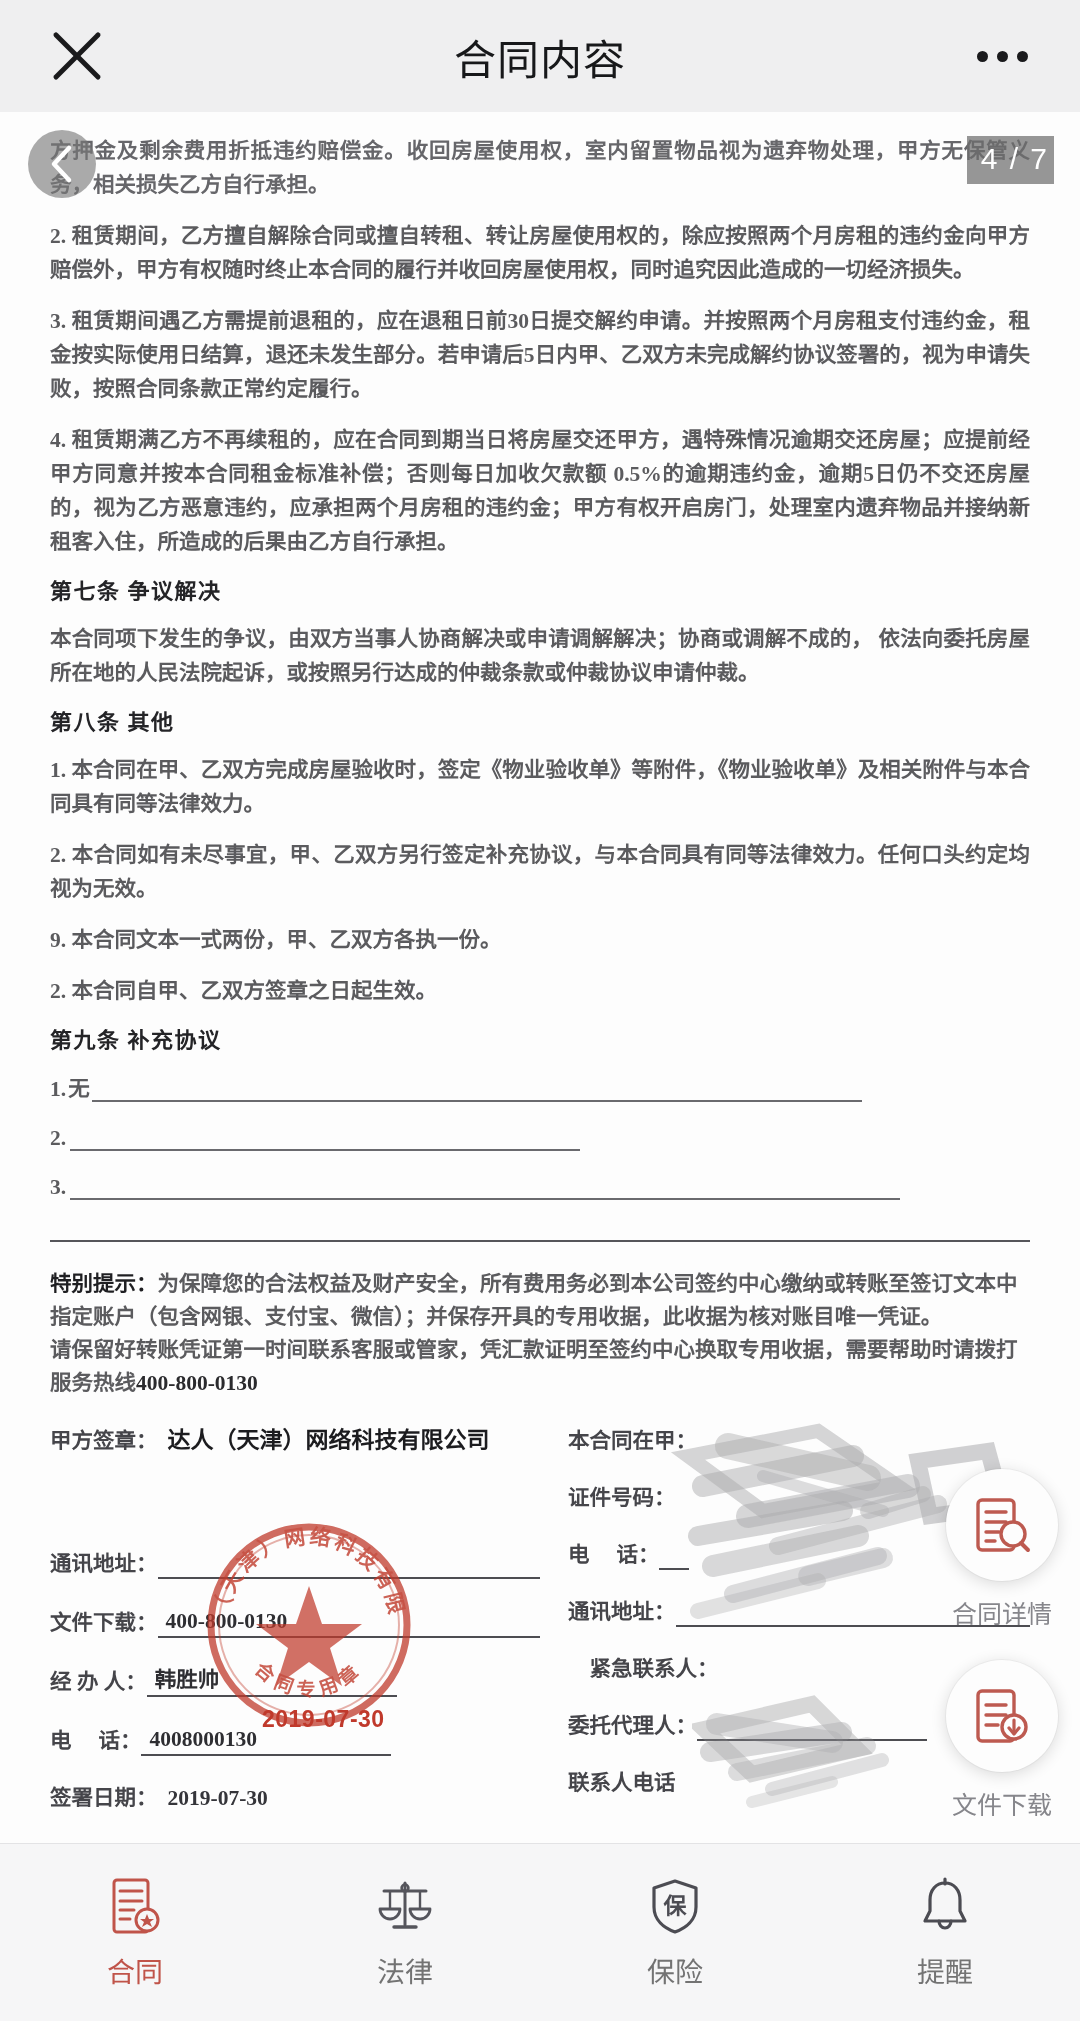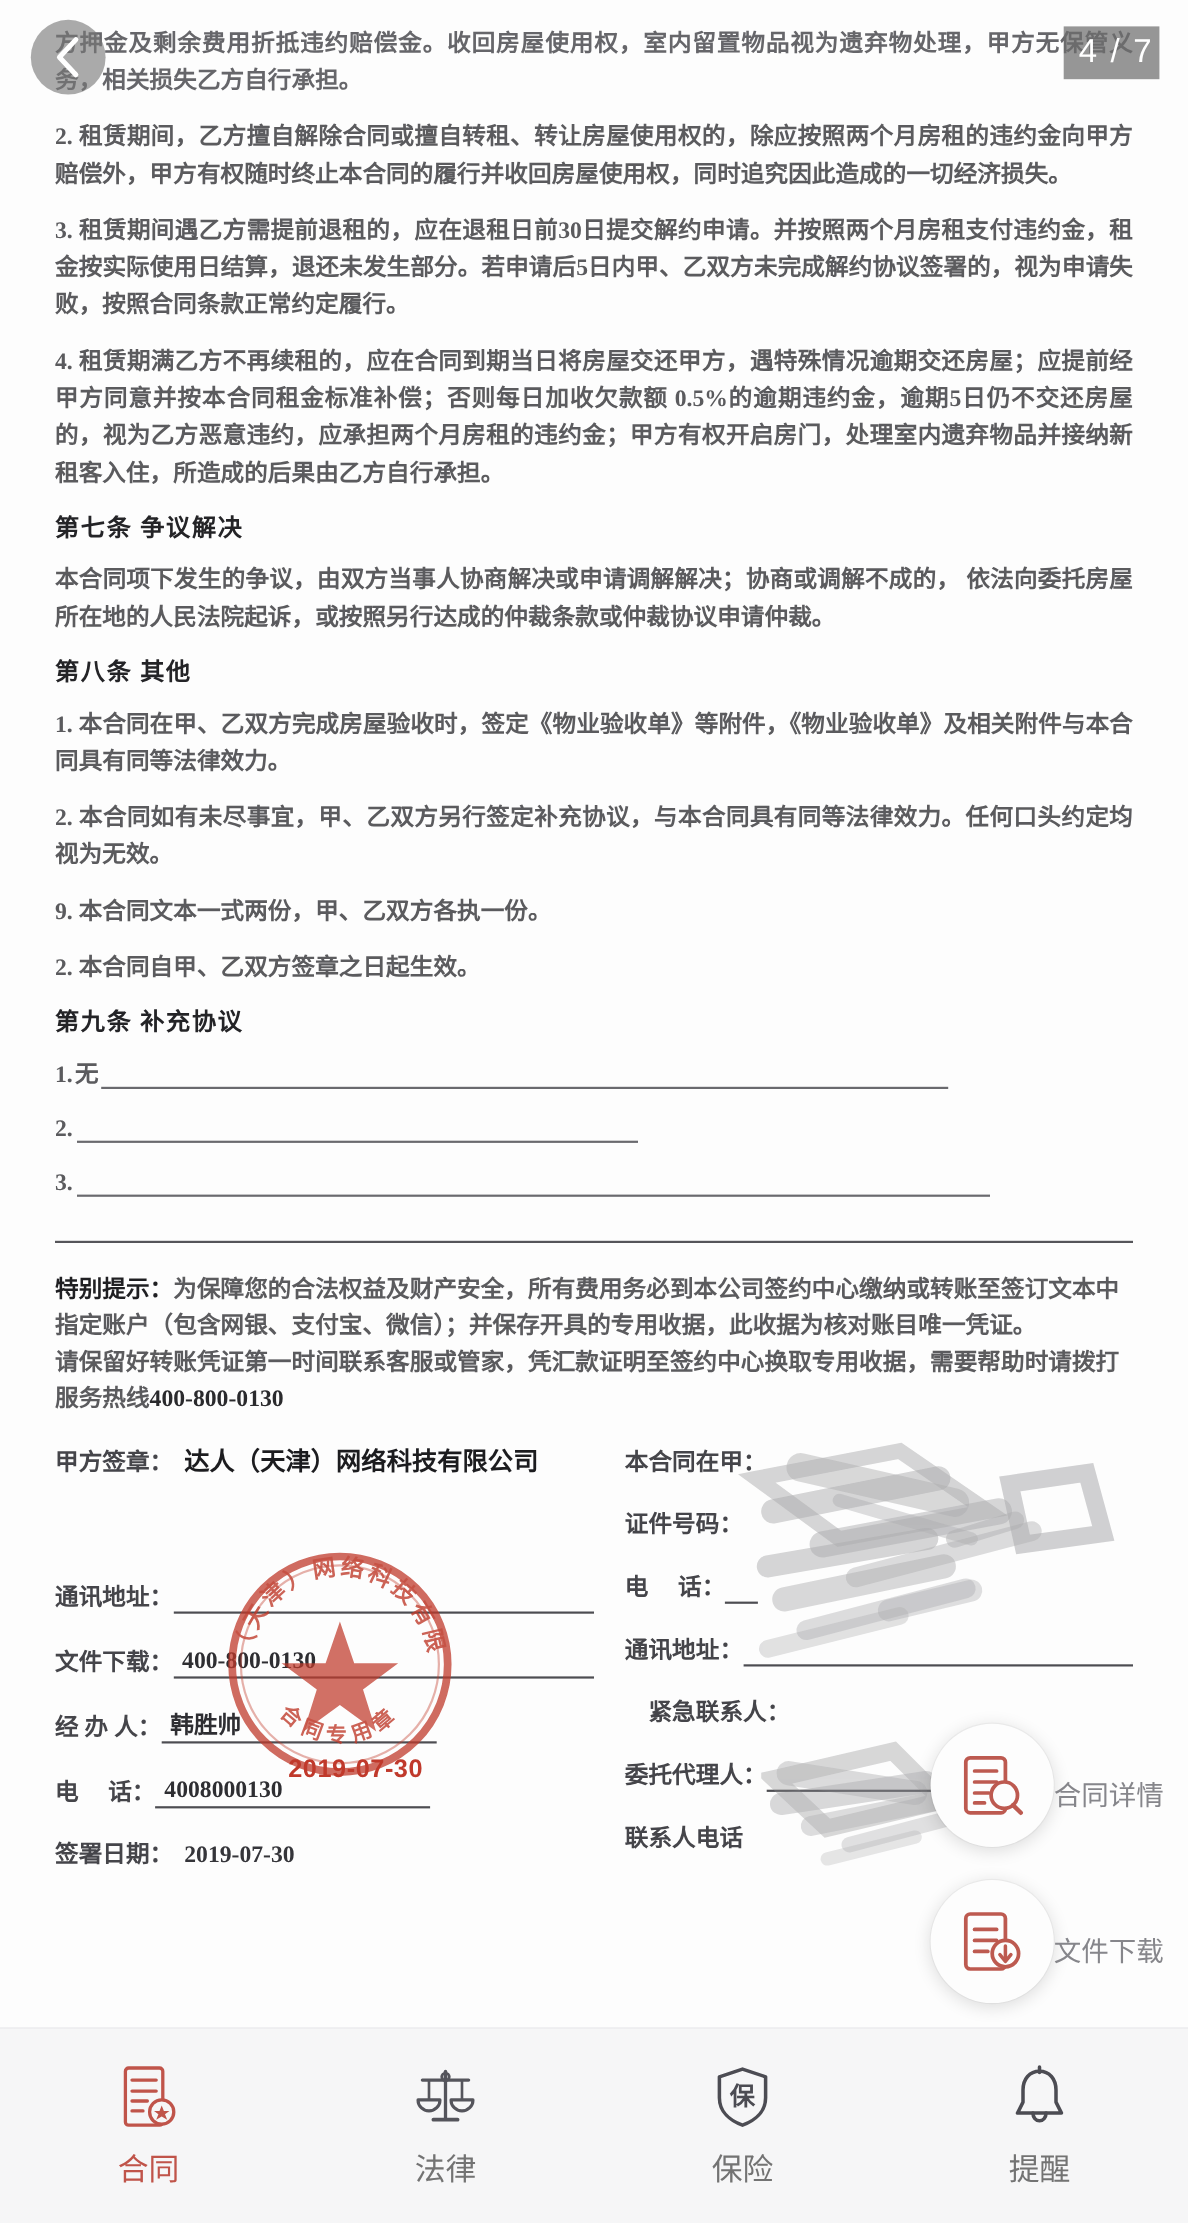--- a/index.html
+++ b/index.html
@@ -156,21 +156,21 @@
     z-index: 20;
     font-family: "Liberation Sans", sans-serif;
   }
 
   
   .fab-stack {
     position: absolute; right: 22px; bottom: 22px;
     display: flex; flex-direction: column; align-items: center;
     gap: 30px; z-index: 30;
   }
-  .fab { display: flex; flex-direction: row; align-items: center; cursor: pointer; }
+  .fab { display: flex; flex-direction: column; align-items: center; cursor: pointer; }
   .fab-circle {
     width: 112px; height: 112px; border-radius: 50%;
     background: #fdfdfd;
     box-shadow: 0 3px 16px rgba(0,0,0,.14), 0 0 0 1px rgba(0,0,0,.035);
     display: flex; align-items: center; justify-content: center;
   }
   .fab-label {
     margin-top: 13px; font-size: 25px; color: #86868b;
     font-family: "Liberation Sans", sans-serif;
   }
@@ -190,20 +190,34 @@
   }
   .tab-ico { height: 62px; display: flex; align-items: center; justify-content: center; }
   .tab-label { font-size: 28px; color: #737373; font-family: "Liberation Sans", sans-serif; }
   .tab.active .tab-label { color: #c0544a; }
 </style>
 </head>
 <body>
 
 <div id="app">
 
+  <div class="navbar">
+    <div class="nav-close">
+      <svg width="54" height="54" viewBox="0 0 54 54" aria-hidden="true">
+        <line x1="6" y1="6" x2="48" y2="48" stroke="#1a1a1c" stroke-width="5" stroke-linecap="round"></line>
+        <line x1="48" y1="6" x2="6" y2="48" stroke="#1a1a1c" stroke-width="5" stroke-linecap="round"></line>
+      </svg>
+    </div>
+    <div class="nav-title">合同内容</div>
+    <div class="nav-more">
+      <i></i>
+        <i></i>
+        <i></i>
+    </div>
+  </div>
 
   <div class="doc-wrap">
 
     <div class="page-prev">
       <svg width="30" height="42" viewBox="0 0 30 42" aria-hidden="true">
         <polyline points="22,5 7,21 22,37" fill="none" stroke="#ffffff" stroke-width="4.5" stroke-linecap="round" stroke-linejoin="round"></polyline>
       </svg>
     </div>
     <div class="pager">4 / 7</div>
 

